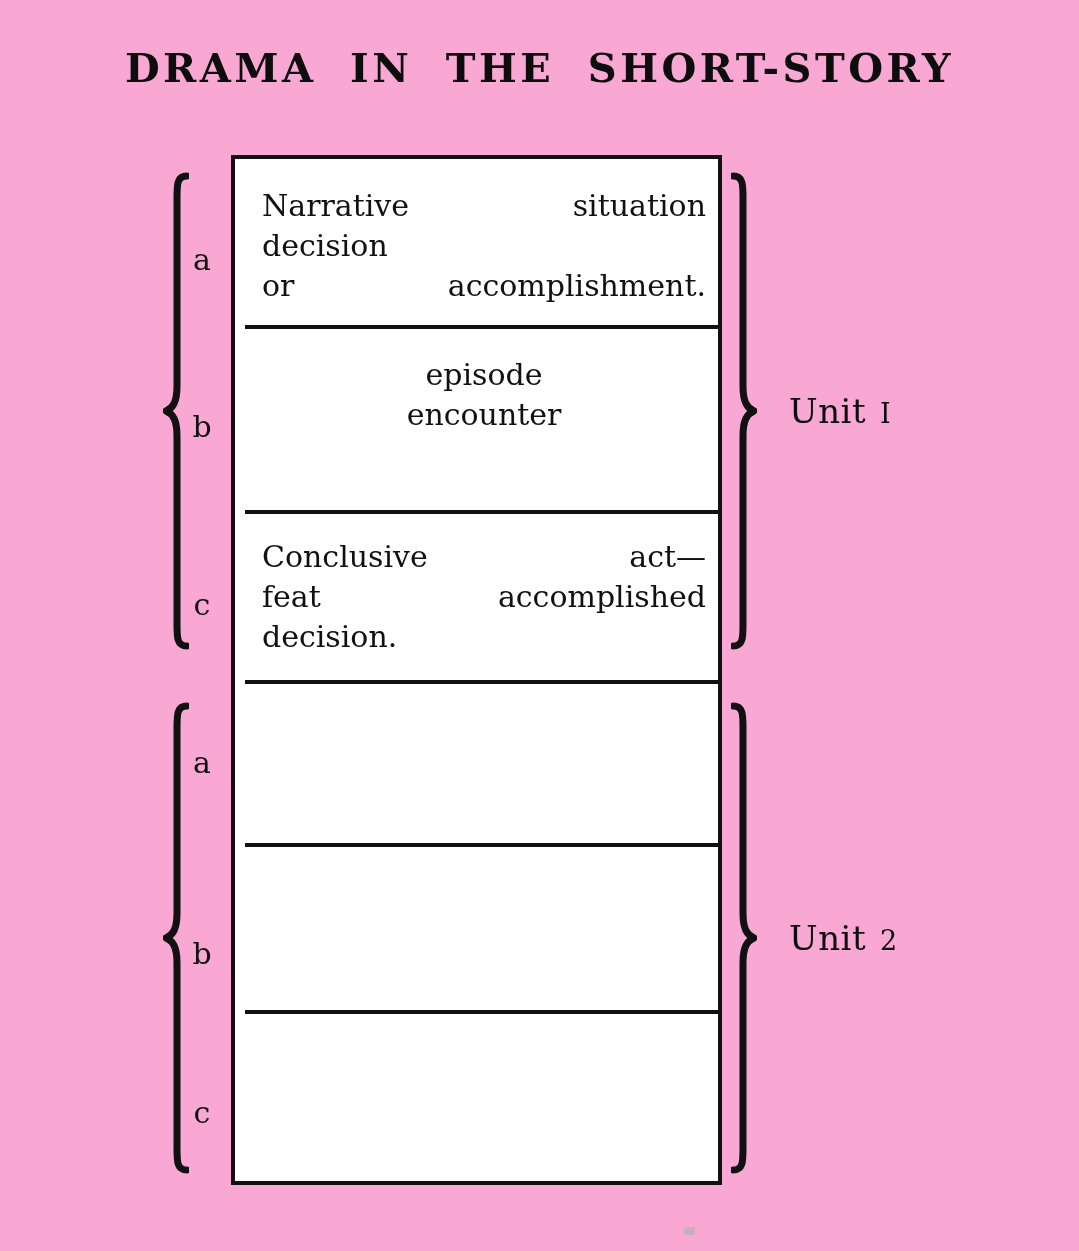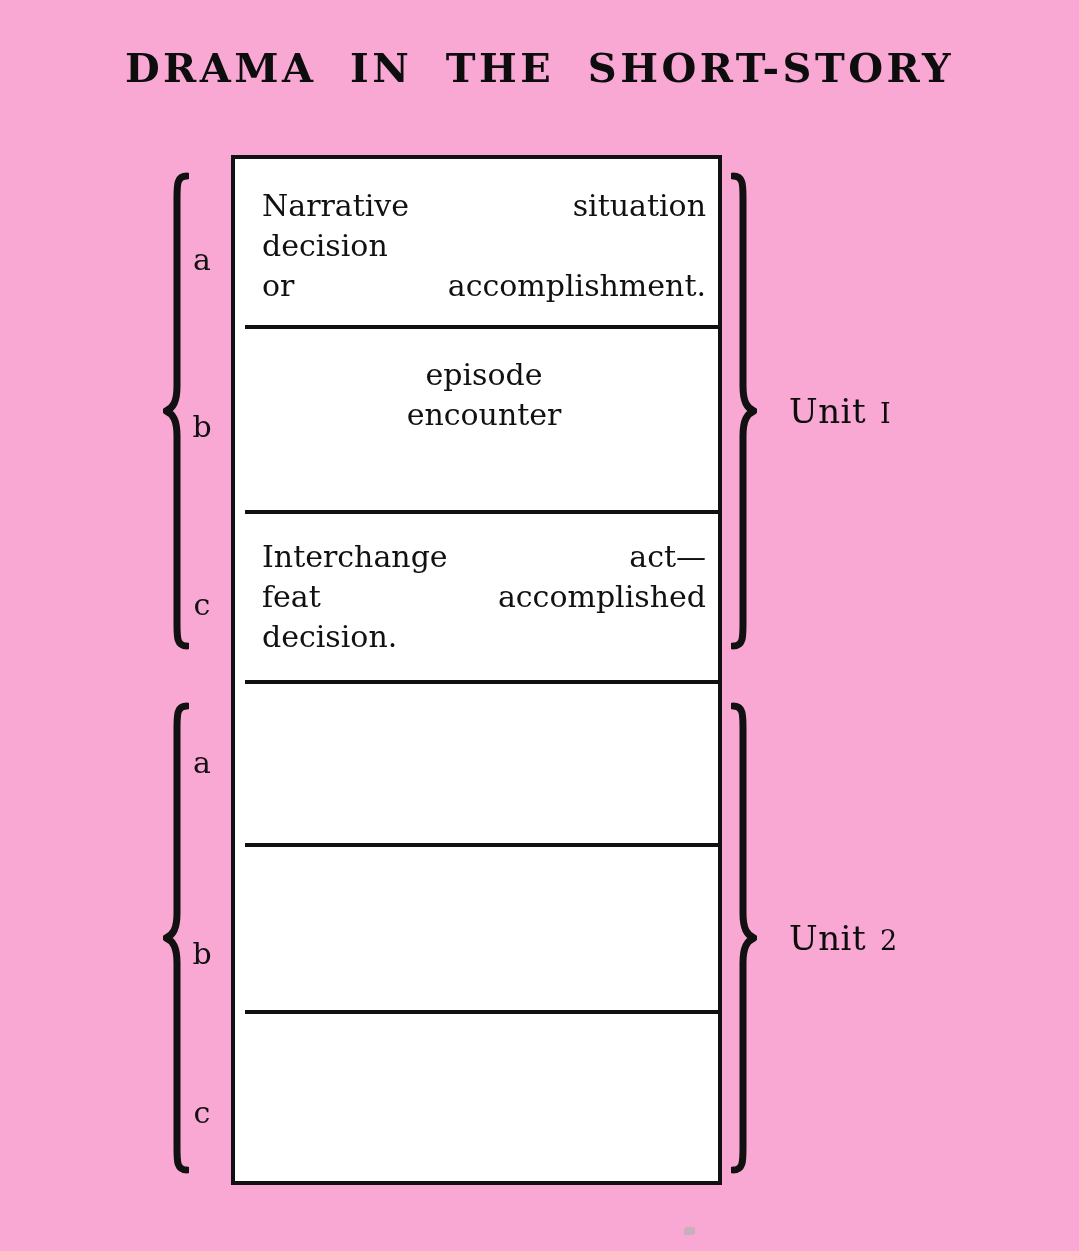--- a/index.html
+++ b/index.html
@@ -161,21 +161,21 @@
 
   <div class="row-text" style="top:355px;">
     <span class="ln right">episode</span>
     <span class="ln right">encounter</span>
   </div>
 
   <div class="row-divider" style="top:510px;"></div>
 
   <div class="row-text" style="top:537px;">
     <span class="ln just">
-      <span>Interchange</span>
+      <span>Conclusive</span>
       <span>act—</span>
     </span>
     <span class="ln just">
       <span>feat</span>
       <span>accomplished</span>
     </span>
     <span class="ln just">
       <span>decision.</span>
     </span>
   </div>

